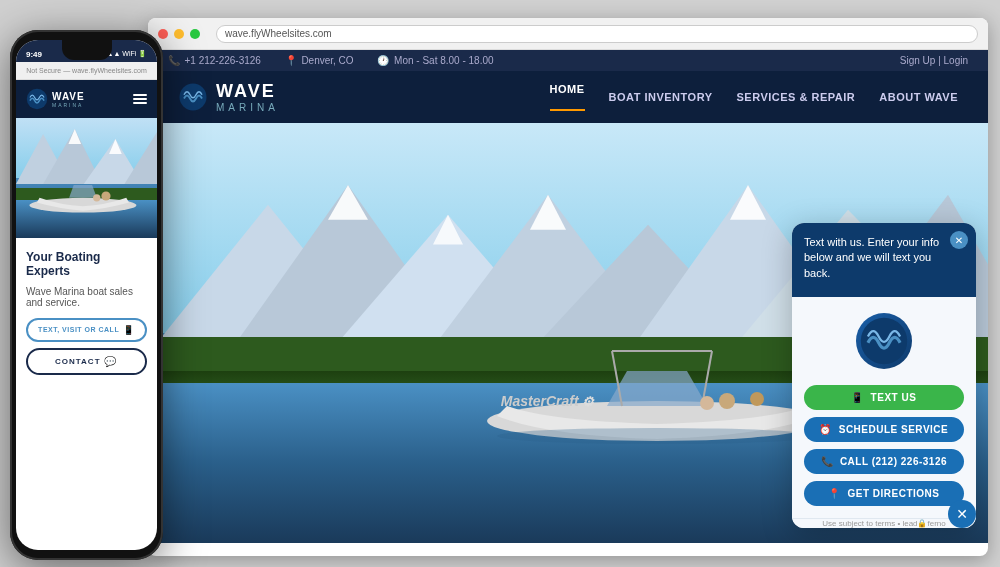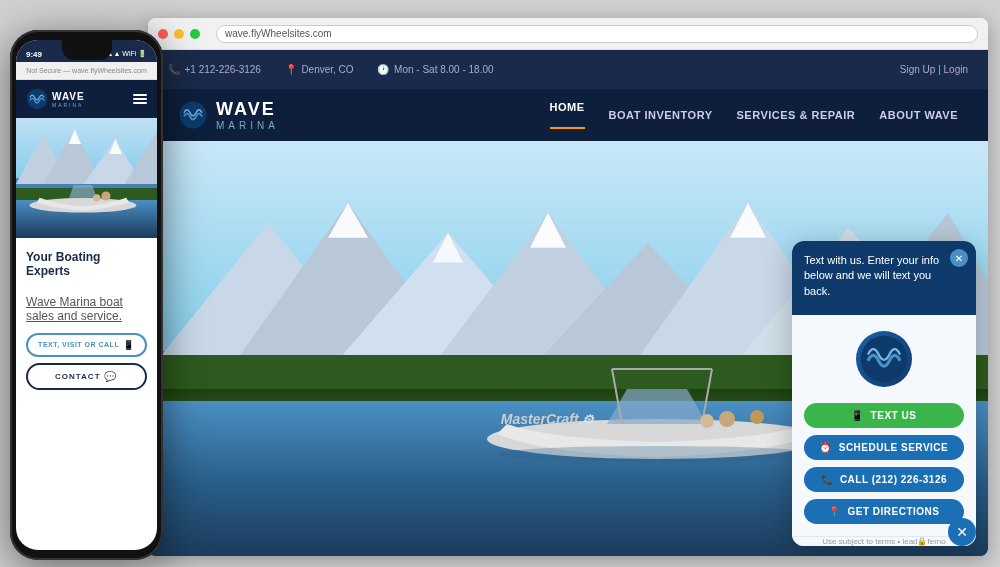--- a/index.html
+++ b/index.html
@@ -70,21 +70,21 @@
 
     
     .site-header-top {
       background: #1a2a4a;
       color: #aac;
       font-size: 10px;
       display: flex;
       align-items: center;
       justify-content: center;
       gap: 24px;
-      padding: 14px 20px;
+      padding: 5px 20px;
     }
     .site-header-top .hinfo {
       display: flex;
       align-items: center;
       gap: 4px;
     }
 
     .site-nav {
       background: #0d1f3c;
       display: flex;
@@ -350,25 +350,24 @@
       padding: 12px 10px;
       background: #fff;
     }
     .phone-title {
       font-size: 12px;
       font-weight: 900;
       color: #1a2a4a;
       line-height: 1.2;
     }
     .phone-subtitle {
-      font-size: 12px;
+      font-size: 10px;
       color: #555;
-      margin-top: 16px;
+      margin-top: 7px;
       margin-bottom: 10px;
-      text-decoration: underline;
     }
     .phone-btn-tvc {
       display: flex;
       align-items: center;
       justify-content: center;
       gap: 4px;
       border: 2px solid #4a90c4;
       border-radius: 20px;
       padding: 5px 8px;
       font-size: 7px;

